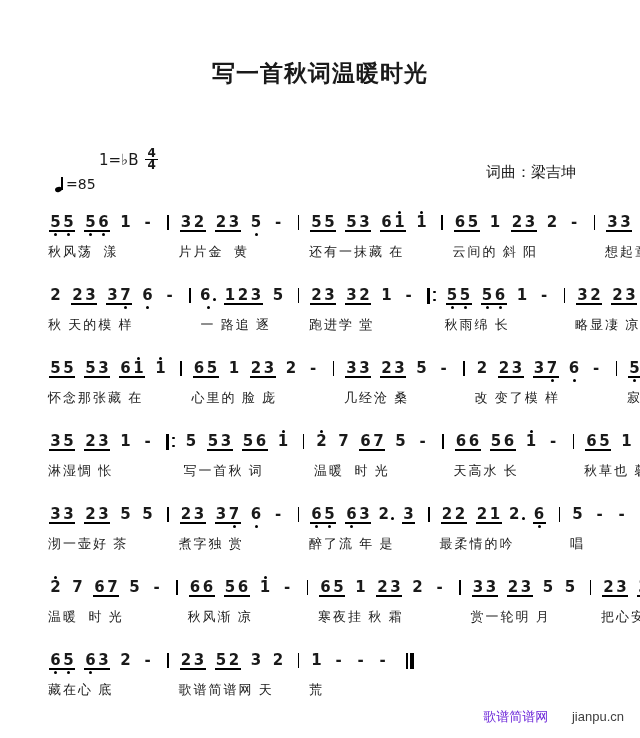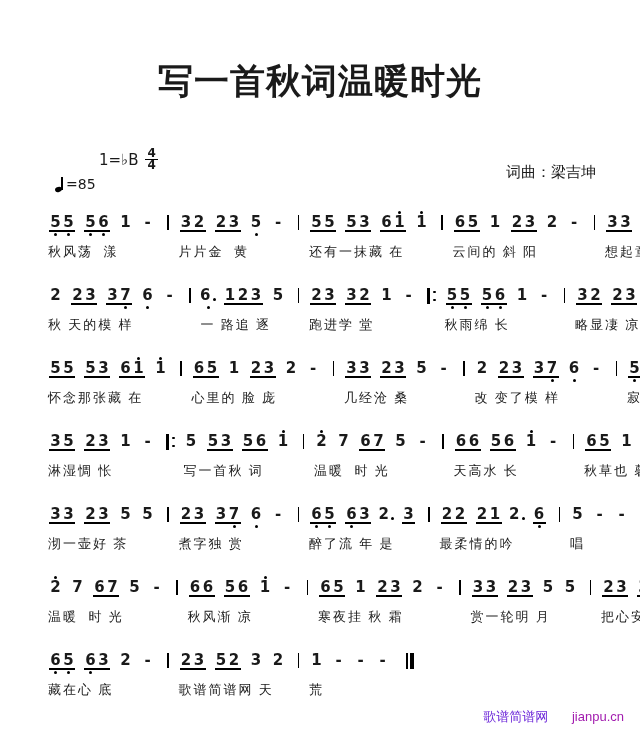--- a/index.html
+++ b/index.html
@@ -1,34 +1,34 @@
 <!DOCTYPE html>
 <html><head>
 <meta charset="utf-8">
 <style>
   html,body { margin:0; padding:0; background:#fff; }
   .page { position:relative; width:640px; height:738px; background:#ffffff; overflow:hidden;
           font-family:"Liberation Serif", serif; color:#1a1a1a; }
 
   .title { position:absolute; top:58px; left:0; width:100%; text-align:center;
-           font-size:35px; font-weight:bold; letter-spacing:1px; }
+           font-size:23px; font-weight:bold; letter-spacing:1px; }
 
   .meta { position:absolute; top:148px; left:55px; font-family:"DejaVu Sans", sans-serif; }
   .keyrow { display:flex; align-items:center; font-size:15px;margin-left:44px; }
   .ts { display:inline-flex; flex-direction:column; margin-left:7px; font-weight:bold;
         font-size:12px; line-height:11px; text-align:center; }
   .ts .num { border-bottom:1px solid #000; padding:0 2px; }
   .ts .den { padding:0 2px; }
   .temporow { display:flex; align-items:flex-end; margin-top:5px; font-size:14px; }
   .qnote { position:relative; width:10px; height:16px; margin-right:1px; }
   .qnote::before { content:''; position:absolute; bottom:0; left:0; width:7px; height:5px;
                    background:#000; border-radius:50%; transform:rotate(-15deg); }
   .qnote::after { content:''; position:absolute; left:6px; top:1px; width:1.6px; height:13px; background:#000; }
 
-  .credit { position:absolute; top:163px; right:44px; font-size:15px; }
+  .credit { position:absolute; top:163px; right:64px; font-size:15px; }
 
   .sheet { position:absolute; top:210px; left:46px; right:6px; }
   .line { display:flex; align-items:flex-start; margin-bottom:22px; }
   .measure { display:flex; flex-direction:column; margin:0 2px; }
   .nrow { display:flex; align-items:flex-start; }
   .group { position:relative; display:flex; margin-right:7px; padding:0 1px; }
   .group:last-child { margin-right:2px; }
   .group.ul::after { content:''; position:absolute; left:1px; right:1px; top:20px;
                      height:1.5px; background:#000; }
   .note { width:13px; display:flex; flex-direction:column; align-items:center; height:25px; }
@@ -46,21 +46,21 @@
   .rdots { display:flex; flex-direction:column; justify-content:space-around; margin-left:3px; }
   .rdot { width:2.5px; height:2.5px; border-radius:50%; background:#000; }
   .final { display:flex; height:16px; margin:5px 2px 0 12px; flex:none; }
   .fthin { width:1.5px; background:#000; }
   .fthick { width:4px; background:#000; margin-left:2.5px; }
   .lyric { margin-top:8px; font-size:13px; letter-spacing:2px; white-space:pre; }
 
   .footer { position:absolute; right:16px; bottom:12px; font-family:"Liberation Sans", sans-serif;
             font-size:13px; }
   .site-name { color:#6d28d9; }
-  .site-url { color:#a21caf; margin-left:4px;padding-left:16px; }
+  .site-url { color:#404040; margin-left:4px;padding-left:16px; }
 </style>
 </head>
 <body>
 
 <div class="page">
   <div class="title">写一首秋词温暖时光</div>
 
   <div class="meta">
     <div class="keyrow">
       <span>1=♭B</span>

